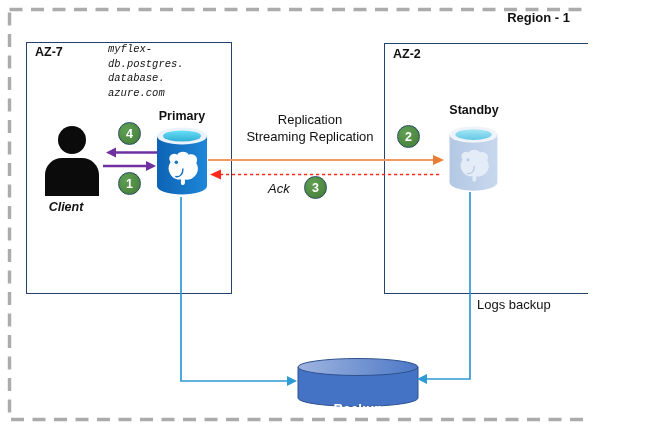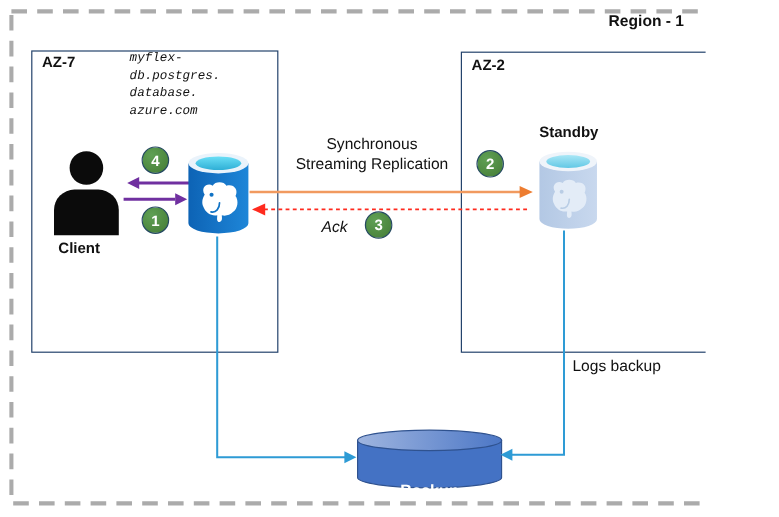--- a/index.html
+++ b/index.html
@@ -59,25 +59,26 @@
   <div class="lbl zone-label" style="left:35px;top:45px;">AZ-7</div>
   <div class="lbl zone-label" style="left:393px;top:47px;">AZ-2</div>
 
   <div class="abs hostname" style="left:108px;top:42px;font-style:italic;">
     <div>myflex-</div>
     <div>db.postgres.</div>
     <div>database.</div>
     <div>azure.com</div>
   </div>
 
+  <div class="lbl node-label center" style="left:142px;top:109px;width:80px;">Primary</div>
   <div class="lbl node-label center" style="left:434px;top:103px;width:80px;">Standby</div>
-  <div class="lbl node-label center" style="left:36px;top:200px;width:60px;">Client</div>
+  <div class="lbl node-label center" style="left:36px;top:200px;width:60px;font-style:italic;">Client</div>
 
   <div class="lbl flow-label center" style="left:229px;top:112px;width:162px;line-height:16.5px;white-space:normal;">
-    <div>Synchronous</div>
+    <div>Replication</div>
     <div>Streaming Replication</div>
   </div>
   <div class="lbl flow-label" style="left:268px;top:181px;font-style:italic;">Ack</div>
   <div class="lbl flow-label" style="left:477px;top:297px;">Logs backup</div>
 
   <div class="step-circle" style="left:118px;top:122px;">4</div>
   <div class="step-circle" style="left:118px;top:172px;">1</div>
   <div class="step-circle" style="left:397px;top:125px;">2</div>
   <div class="step-circle" style="left:304px;top:176px;">3</div>
 

